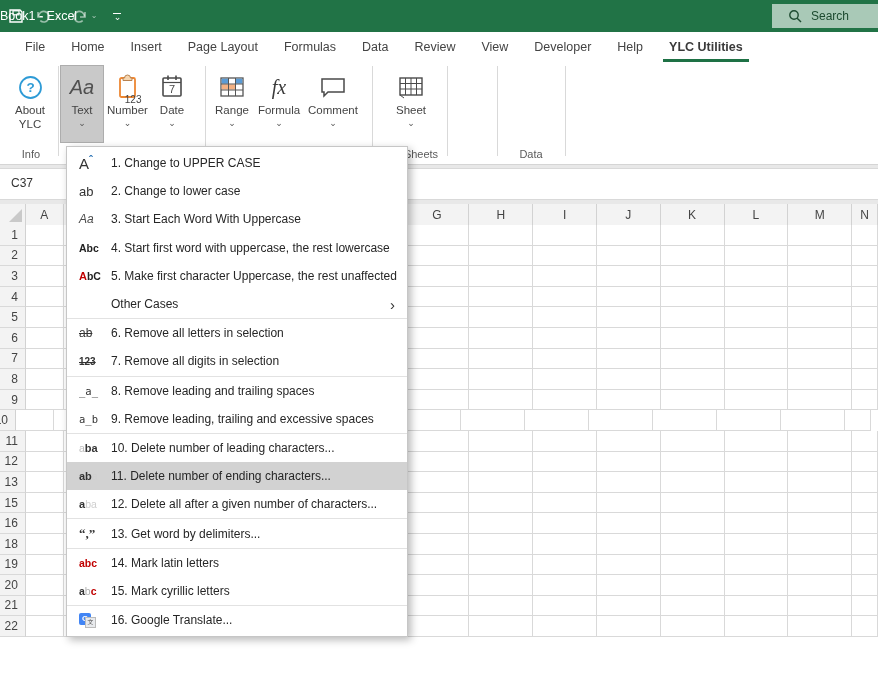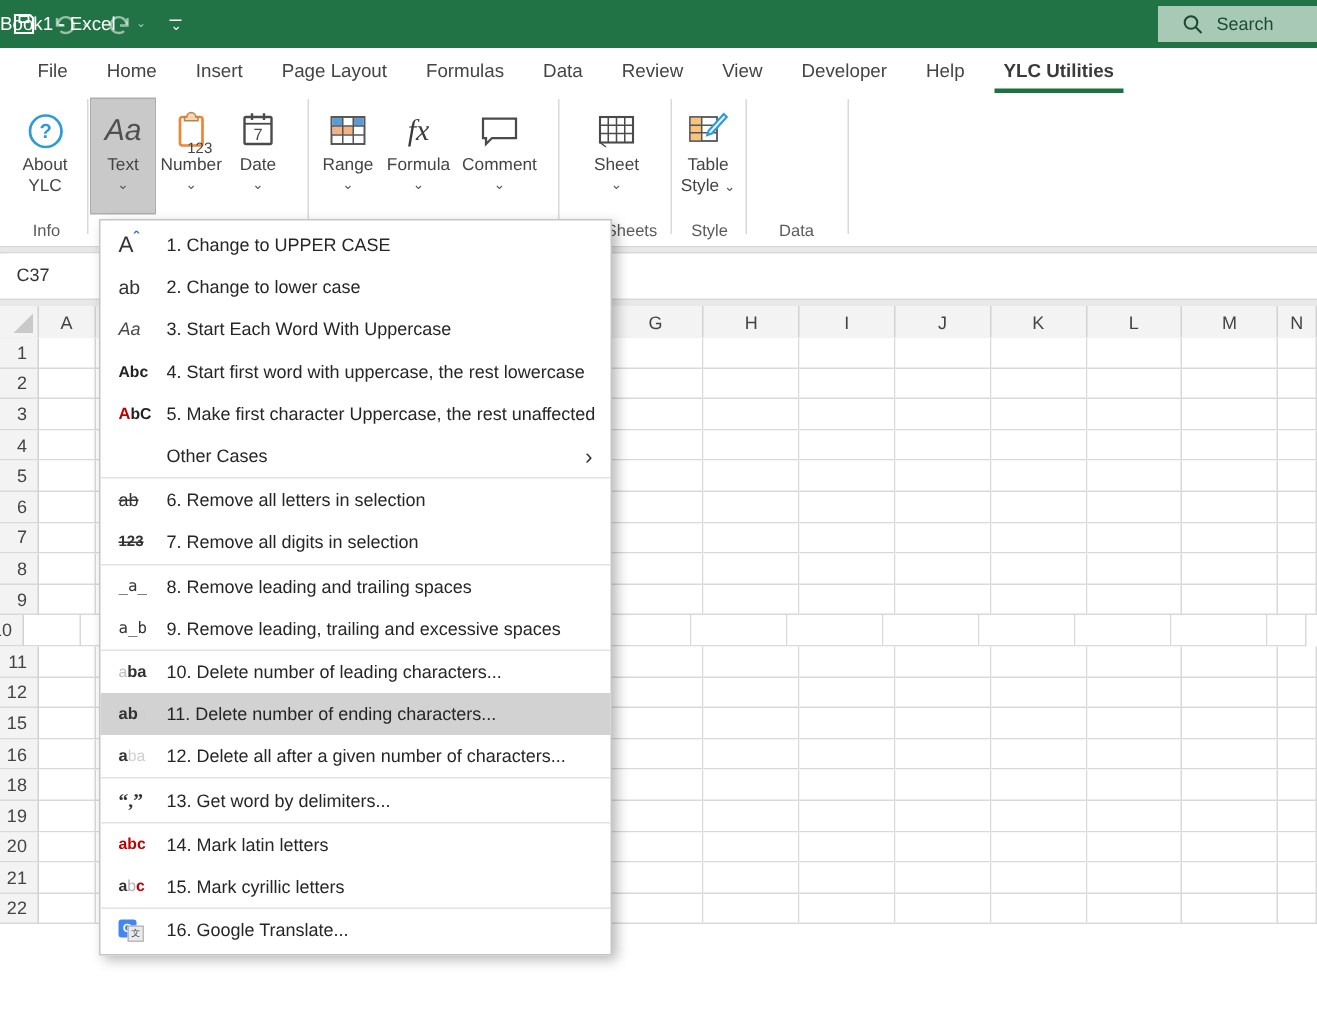--- a/index.html
+++ b/index.html
@@ -251,39 +251,20 @@
             </svg>
         </div>
         <div class="rlabel">Sheet</div>
         <div class="rchev">⌄</div>
       </div>
     </div>
     <div class="glabel" style="transform:translateX(10px);">Sheets</div>
   </div>
   <div class="gsep" style="left:447px;"></div>
 
-  <div class="rgroup" style="left:449px;width:48px;">
-    <div class="rbtns">
-      <div class="rbtn" style="width:46px;">
-        <div class="ricon">
-          <svg width="28" height="26" viewBox="0 0 28 26">
-              <rect x="2" y="4" width="18" height="16" fill="none" stroke="#555" stroke-width="1.2"></rect>
-              <rect x="2.5" y="4.5" width="7" height="15" fill="#f9c27d"></rect>
-              <line x1="2" y1="9.5" x2="20" y2="9.5" stroke="#555" stroke-width="1"></line>
-              <line x1="2" y1="14.5" x2="20" y2="14.5" stroke="#555" stroke-width="1"></line>
-              <line x1="9.8" y1="4" x2="9.8" y2="20" stroke="#555" stroke-width="1"></line>
-              <path d="M24.5 2 l2 2 -10 11 -3 1 1 -3 z" fill="#e9f2fb" stroke="#2e9bd6" stroke-width="1.4"></path>
-            </svg>
-        </div>
-        <div class="rlabel">Table</div>
-        <div class="rlabel"><span>Style</span> <span class="inlinechev">⌄</span></div>
-      </div>
-    </div>
-    <div class="glabel">Style</div>
-  </div>
   <div class="gsep" style="left:497px;"></div>
 
   <div class="rgroup" style="left:500px;width:62px;">
     <div class="glabel">Data</div>
   </div>
   <div class="gsep" style="left:565px;"></div>
 </div>
 
 <div class="fxband"></div>
 <div class="fbar"></div>
@@ -507,20 +488,37 @@
       <div class="cell" style="width: 64px;"></div>
       <div class="cell" style="width: 64px;"></div>
       <div class="cell" style="width: 64px;"></div>
       <div class="cell" style="width: 64px;"></div>
       <div class="cell" style="width: 64px;"></div>
       <div class="cell" style="width: 64px;"></div>
       <div class="cell" style="width: 64px;"></div>
       <div class="cell" style="width: 26px;"></div>
     </div>
     <div class="grow">
+      <div class="rnum" style="width: 26px;">13</div>
+      <div class="cell" style="width: 38px;"></div>
+      <div class="cell" style="width: 69px;"></div>
+      <div class="cell" style="width: 69px;"></div>
+      <div class="cell" style="width: 69px;"></div>
+      <div class="cell" style="width: 68px;"></div>
+      <div class="cell" style="width: 68px;"></div>
+      <div class="cell" style="width: 64px;"></div>
+      <div class="cell" style="width: 64px;"></div>
+      <div class="cell" style="width: 64px;"></div>
+      <div class="cell" style="width: 64px;"></div>
+      <div class="cell" style="width: 64px;"></div>
+      <div class="cell" style="width: 64px;"></div>
+      <div class="cell" style="width: 64px;"></div>
+      <div class="cell" style="width: 26px;"></div>
+    </div>
+    <div class="grow">
       <div class="rnum" style="width: 26px;">15</div>
       <div class="cell" style="width: 38px;"></div>
       <div class="cell" style="width: 69px;"></div>
       <div class="cell" style="width: 69px;"></div>
       <div class="cell" style="width: 69px;"></div>
       <div class="cell" style="width: 68px;"></div>
       <div class="cell" style="width: 68px;"></div>
       <div class="cell" style="width: 64px;"></div>
       <div class="cell" style="width: 64px;"></div>
       <div class="cell" style="width: 64px;"></div>

